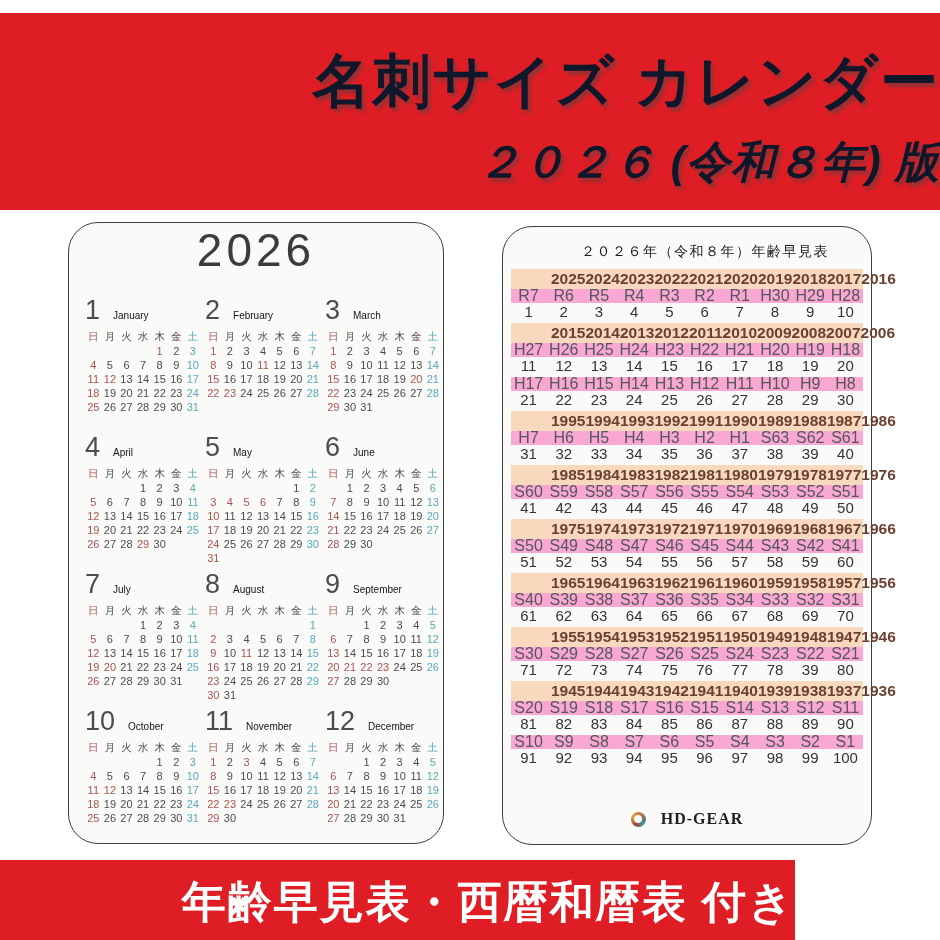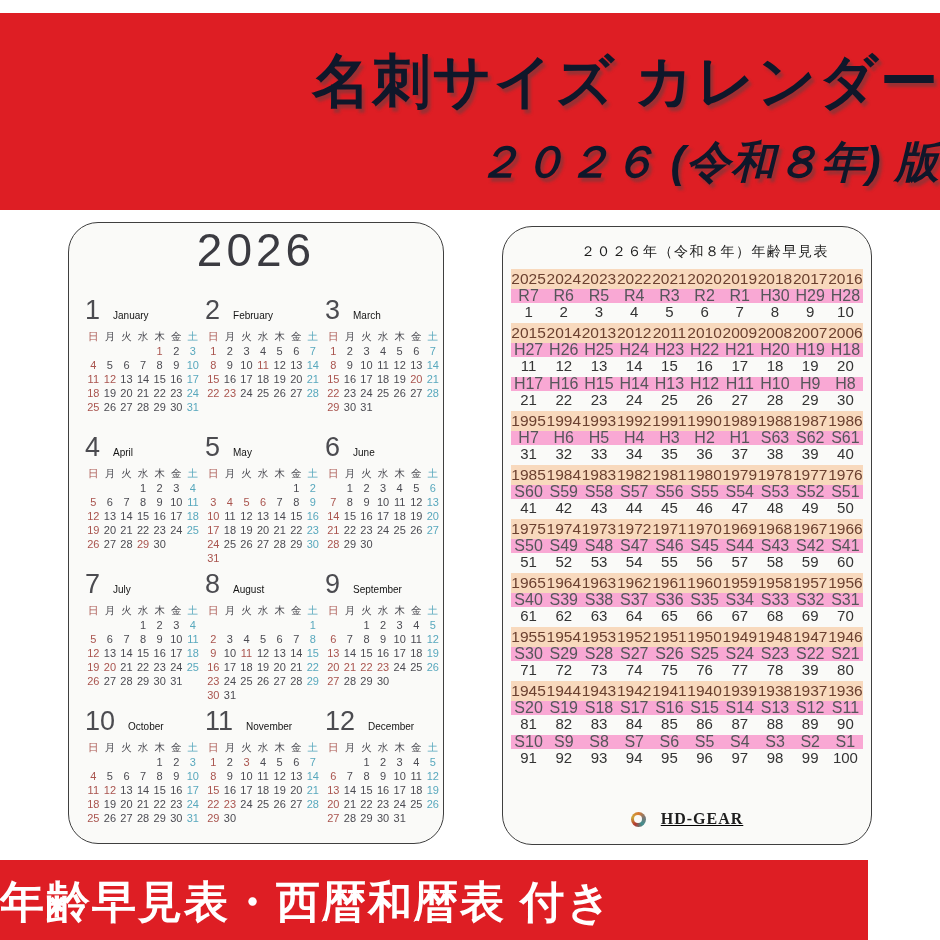--- a/index.html
+++ b/index.html
@@ -20,23 +20,23 @@
     text-shadow:3px 4px 3px rgba(70,70,70,0.45);
   }
   .banner-subtitle {
     margin-top:12px; font-size:44px; font-weight:bold; letter-spacing:1px;
     text-shadow:3px 4px 3px rgba(70,70,70,0.45);
     font-style:italic;
   }
 
   
   .bottom-banner {
-    position:absolute; left:0; top:860px; width:868px; height:80px;
+    position:absolute; left:0; top:860px; width:795px; height:80px;
     background:#de1e24; color:#ffffff; font-size:44px; font-weight:bold;
-    text-align:left; line-height:84px; letter-spacing:2px;
+    text-align:right; line-height:84px; letter-spacing:2px;
   }
 
   
   .card {
     position:absolute; background:#fafaf8;
     border:1.5px solid #3f3f3f; border-radius:30px; box-sizing:border-box;
   }
   .cal-card { left:68px;  top:222px; width:376px; height:622px; }
   .age-card { left:502px; top:226px; width:370px; height:619px; }
 
@@ -66,32 +66,32 @@
   
   .age-title {
     text-align:center; margin-top:16px; font-size:14px; color:#1c1c1c; letter-spacing:1.5px;margin-left:36px;
   }
   .age-groups { margin-top:8px; padding:0 8px; }
   .row-years, .row-eras, .row-ages {
     display:grid; grid-template-columns:repeat(10,1fr); text-align:center;
   }
   .row-years {
     background:#f8d9bd; height:20px; line-height:20px;
-    font-size:15.5px; color:#6b4030; font-weight:400;
+    font-size:15.5px; color:#6b4030; font-weight:700;padding-left:40px;
   }
   .row-eras {
     background:#f9a8d4; height:14px; line-height:14px;
     font-size:16px; color:#56565a;
   }
   .row-ages {
     height:16px; line-height:17px; font-size:15px; color:#333333; margin-bottom:4px;
   }
   .logo-row {
     position:absolute; bottom:16px; left:0; width:100%;
-    display:flex; justify-content:center; align-items:center; gap:15px;text-decoration:underline;
+    display:flex; justify-content:center; align-items:center; gap:15px;
   }
   .logo-ring {
     width:15px; height:15px; border-radius:50%; position:relative;
     background:conic-gradient(#d97b33,#777777,#3f8f8f,#b5382e,#caa43a,#d97b33);
   }
   .logo-ring::after {
     content:""; position:absolute; inset:3.5px; background:#fafaf8; border-radius:50%;
   }
   .logo-text {
     font-family:"Liberation Serif", serif; font-weight:bold; font-size:16px;

